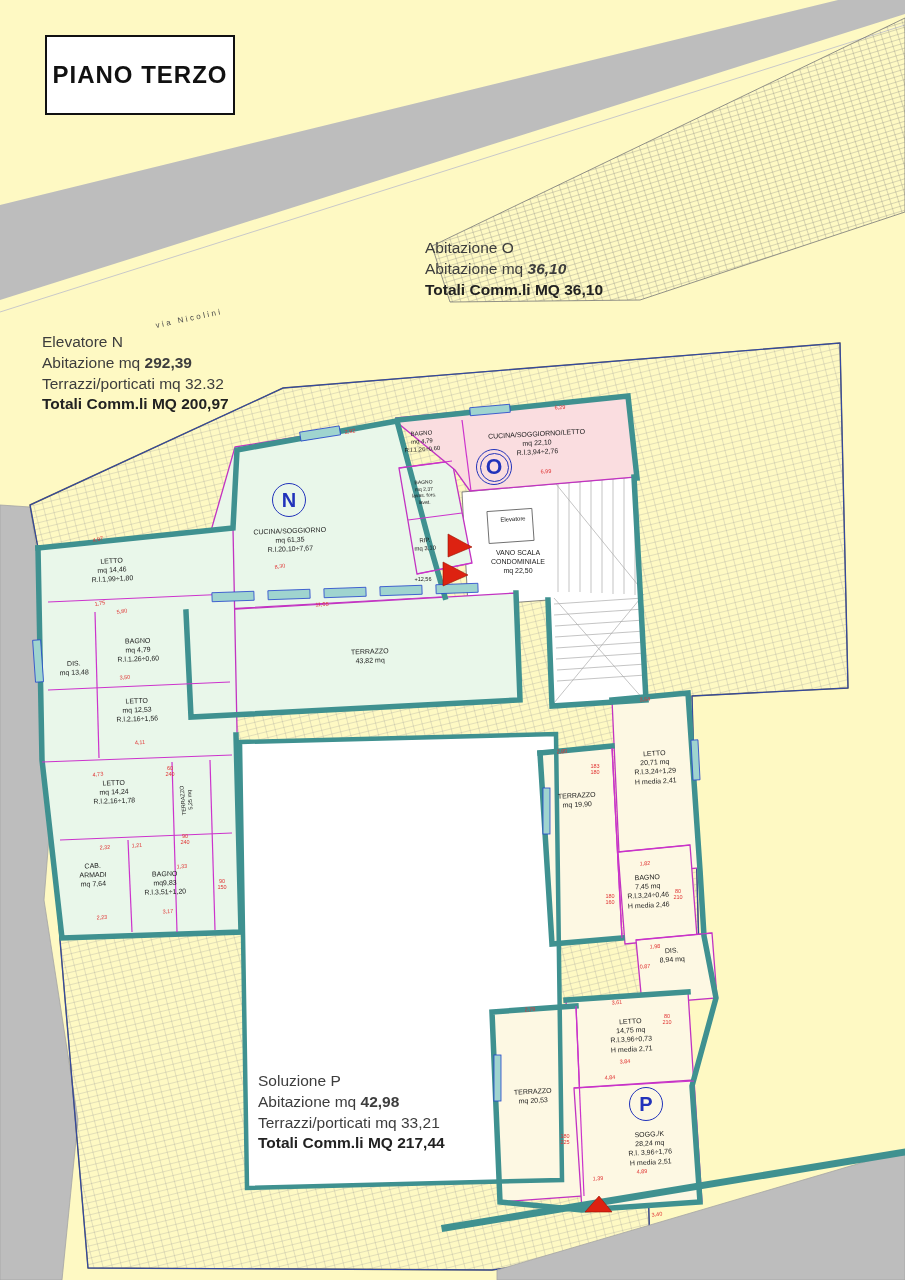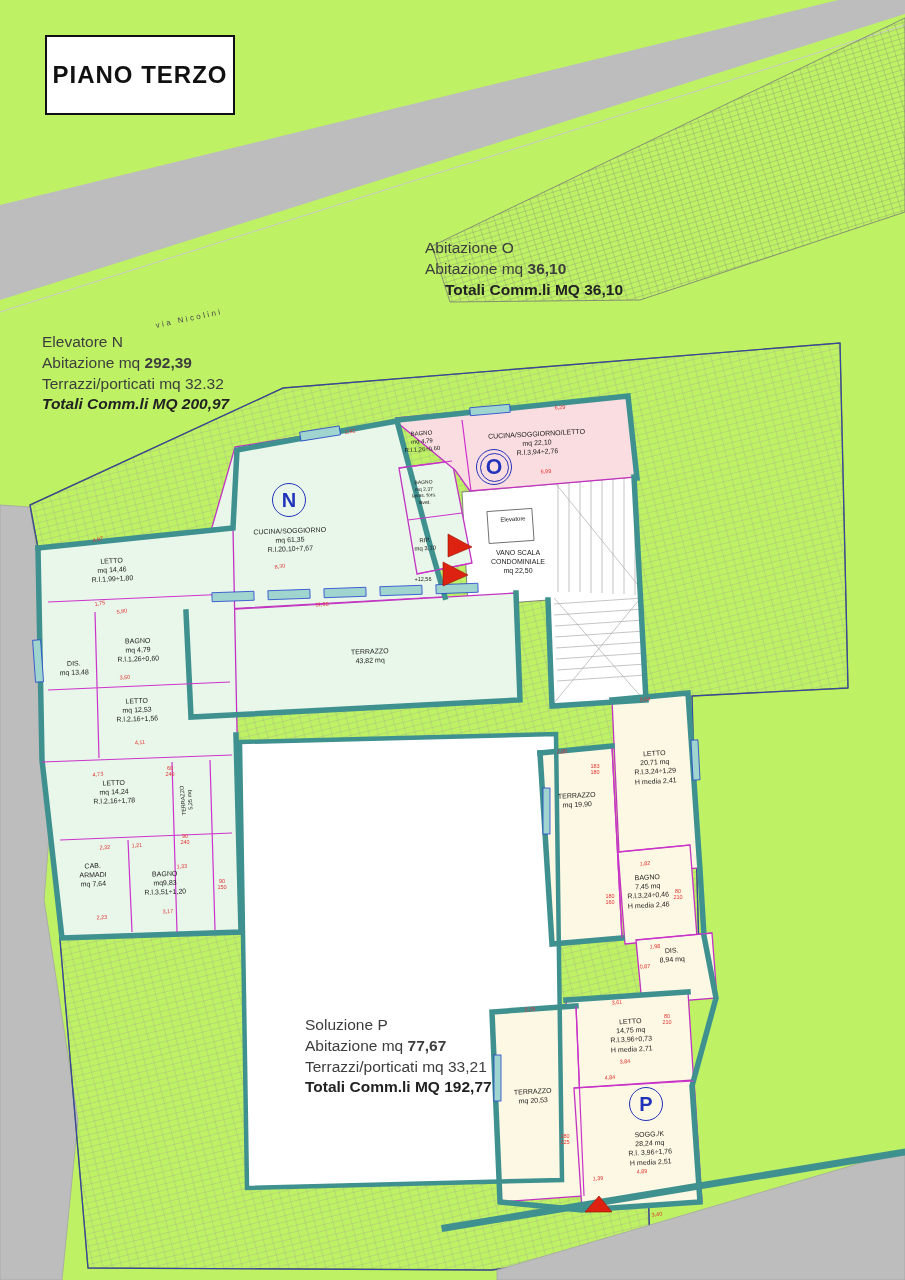--- a/index.html
+++ b/index.html
@@ -1,16 +1,16 @@
 <!DOCTYPE html>
 <html><head>
 <meta charset="utf-8">
 <style>
   html,body{margin:0;padding:0;background:#fff;}
-  #canvas{position:relative;width:905px;height:1280px;background:#bef264;overflow:hidden;
+  #canvas{position:relative;width:905px;height:1280px;background:#fef9c3;overflow:hidden;
           font-family:"Liberation Sans",sans-serif;}
   #canvas svg{position:absolute;left:0;top:0;}
   #labels{position:absolute;left:0;top:0;width:905px;height:1280px;pointer-events:none;}
   .lbl{position:absolute;text-align:center;white-space:pre-line;
        font:7px/1.32 "Liberation Sans",sans-serif;color:#1a1a1a;}
   .dim{font-size:5.5px;line-height:1.05;color:#e03333;}
   .marker{position:absolute;border:1.6px solid #2233bb;border-radius:50%;
           display:flex;align-items:center;justify-content:center;
           color:#2233bb;font-weight:bold;transform:translate(-50%,-50%);}
   .marker.double::after{content:"";position:absolute;inset:2.5px;border:1.3px solid #2233bb;border-radius:50%;}
@@ -274,27 +274,27 @@
       <div class="lbl dim" style="left: 642px; top: 1172px; transform: translate(-50%, -50%) rotate(-3deg);">4,89</div>
       <div class="lbl dim" style="left: 657px; top: 1215px; transform: translate(-50%, -50%) rotate(-6deg);">3,40</div>
       <div class="lbl dim" style="left: 598px; top: 1179px; transform: translate(-50%, -50%) rotate(-3deg);">1,39</div>
       <div class="marker" style="left: 289px; top: 500px; transform: translate(-50%, -50%) rotate(0deg); height: 32px; width: 32px; font-size: 20px;">N</div>
       <div class="marker double" style="left: 494px; top: 467px; transform: translate(-50%, -50%) rotate(0deg); height: 34px; width: 34px; font-size: 21.25px;">O</div>
       <div class="marker" style="left: 646px; top: 1104px; transform: translate(-50%, -50%) rotate(0deg); height: 32px; width: 32px; font-size: 20px;">P</div>
       <div class="solution" style="left: 42px; top: 332px;">
         <div><span>Elevatore N</span></div>
         <div><span>Abitazione mq </span><span style="font-weight: 700;">292,39</span></div>
         <div><span>Terrazzi/porticati mq 32.32</span></div>
-        <div><span style="font-weight: 700; font-style: italic;">Totali Comm.li MQ 200,97</span></div>
+        <div><span style="font-weight: 700;">Totali Comm.li MQ 200,97</span></div>
       </div>
       <div class="solution" style="left: 425px; top: 238px;">
         <div><span>Abitazione O</span></div>
-        <div><span>Abitazione mq </span><span style="font-weight: 700;">36,10</span></div>
-        <div><span style="font-weight: 700; margin-left: 20px;">Totali Comm.li MQ 36,10</span></div>
+        <div><span>Abitazione mq </span><span style="font-weight: 700; font-style: italic;">36,10</span></div>
+        <div><span style="font-weight: 700;">Totali Comm.li MQ 36,10</span></div>
       </div>
-      <div class="solution" style="left: 258px; top: 1015px; margin-left: 47px;">
+      <div class="solution" style="left: 258px; top: 1071px;">
         <div><span>Soluzione P</span></div>
-        <div><span>Abitazione mq </span><span style="font-weight: 700;">77,67</span></div>
+        <div><span>Abitazione mq </span><span style="font-weight: 700;">42,98</span></div>
         <div><span>Terrazzi/porticati mq 33,21</span></div>
-        <div><span style="font-weight: 700;">Totali Comm.li MQ 192,77</span></div>
+        <div><span style="font-weight: 700;">Totali Comm.li MQ 217,44</span></div>
       </div>
     </div>
 </div>
 
 </body></html>

